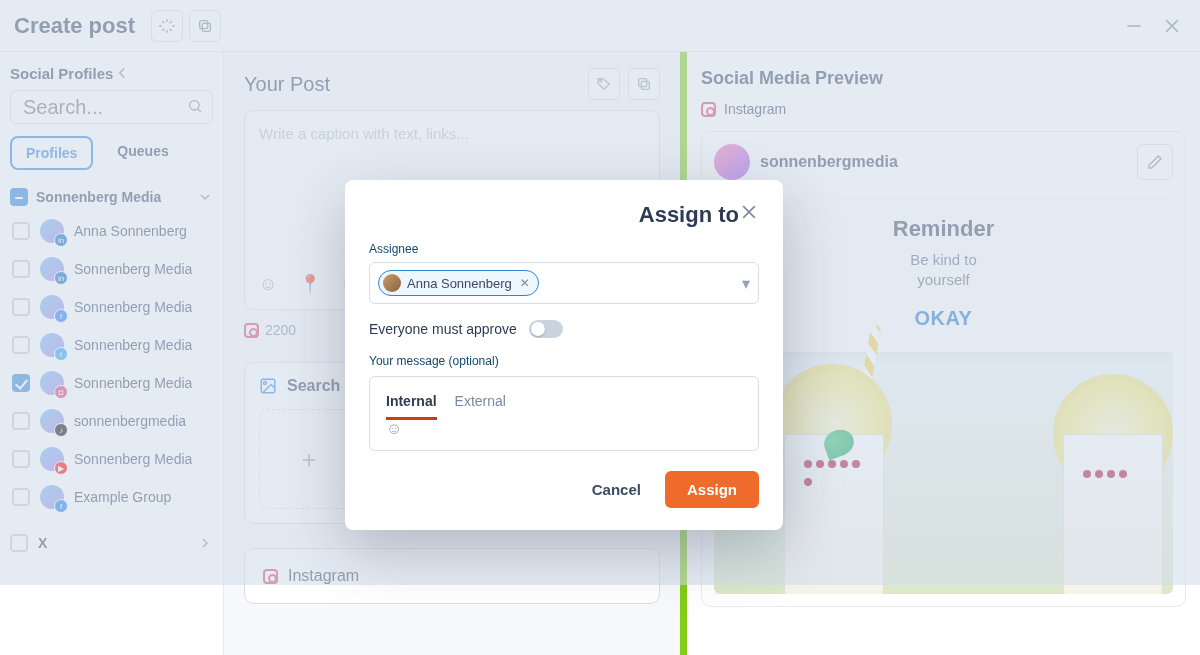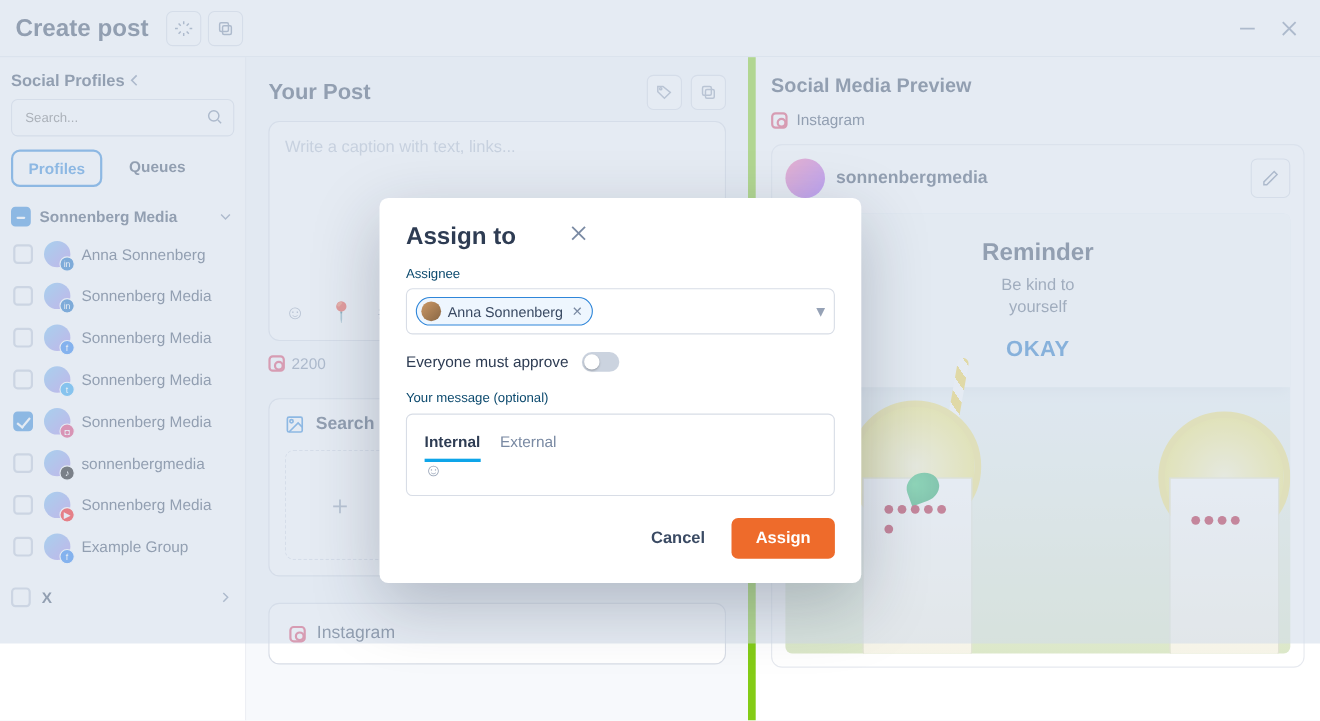--- a/index.html
+++ b/index.html
@@ -13,21 +13,21 @@
   .hdr-spacer { flex: 1; }
   .win-btn { width: 28px; height: 28px; display:flex; align-items:center; justify-content:center; color:#7a8aa3; margin-left:10px; }
 
   .body { display: flex; height: calc(655px - 52px); }
 
   
   .sidebar { width: 224px; border-right: 1px solid #e6e9ef; padding: 12px 10px; display:flex; flex-direction:column; }
   .side-head { display:flex; align-items:center; justify-content:flex-start; margin-bottom:8px; }
   .side-head-title { font-size: 15px; font-weight:600; color:#3a4a63; }
   .search-box { position:relative; margin-bottom:12px; }
-  .search-box input { width:100%; height:34px; border:1px solid #d8dde6; border-radius:6px; padding:0 34px 0 12px; font-size:12px; color:#3a4a63; }
+  .search-box input { width:100%; height:34px; border:1px solid #d8dde6; border-radius:6px; padding:0 34px 0 12px; font-size:20px; color:#3a4a63; }
   .search-box .sicon { position:absolute; right:10px; top:8px; color:#7a8aa3; }
   .tabs-row { display:flex; gap:10px; margin-bottom:14px; }
   .tab-pill { padding:7px 14px; border-radius:8px; font-size:14px; font-weight:600; color:#3a4a63; cursor:pointer; }
   .tab-pill.active { border:2px solid #2f86d9; color:#2f86d9; }
   .group-head { display:flex; align-items:center; gap:8px; margin:4px 0 6px 0; }
   .cb { width:18px; height:18px; border:2px solid #c3cbd8; border-radius:4px; background:#fff; flex:0 0 18px; }
   .cb.ind { background:#2f86d9; border-color:#2f86d9; position:relative; }
   .cb.ind::after { content:""; position:absolute; left:3px; right:3px; top:7px; height:2px; background:#fff; border-radius:1px; }
   .cb.chk { background:#2f86d9; border-color:#2f86d9; position:relative; }
   .cb.chk::after { content:""; position:absolute; left:4px; top:1px; width:5px; height:10px; border:solid #fff; border-width:0 2px 2px 0; transform:rotate(40deg); }
@@ -35,21 +35,21 @@
   .caret { color:#7a8aa3; }
   .profile-item { display:flex; align-items:center; gap:10px; padding:7px 2px; }
   .avatar { width:24px; height:24px; border-radius:50%; background:linear-gradient(135deg,#6ebff2,#a982e6); position:relative; flex:0 0 24px; }
   .avatar .badge { position:absolute; right:-4px; bottom:-4px; width:14px; height:14px; border-radius:50%; background:#fff; border:1px solid #fff; display:flex; align-items:center; justify-content:center; font-size:8px; }
   .prof-name { font-size:14px; color:#3a4a63; }
   .x-item { margin-top:18px; display:flex; align-items:center; gap:10px; }
 
   
   .main { flex:1; padding:16px 20px 0 20px; background:#f7f9fc; overflow:hidden; }
   .main-head { display:flex; align-items:center; justify-content:space-between; margin-bottom:10px; }
-  .main-title { font-size:20px; font-weight:700; color:#3a4a63; }
+  .main-title { font-size:20px; font-weight:400; color:#3a4a63; }
   .main-actions { display:flex; gap:8px; }
   .sq-btn { width:32px; height:32px; border:1px solid #d8dde6; border-radius:6px; display:flex; align-items:center; justify-content:center; color:#96a2b6; background:#fff; }
   .caption-box { border:1px solid #d8dde6; border-radius:10px; background:#fff; min-height:200px; padding:14px; display:flex; flex-direction:column; }
   .caption-ph { color:#b7c0cf; font-size:15px; }
   .cap-tools { display:flex; align-items:center; gap:22px; color:#96a2b6; margin-top:auto; padding-top:8px; font-size:18px; }
   .counter { display:flex; align-items:center; gap:6px; margin-top:12px; color:#7a8aa3; font-size:14px; }
   .ig-ico { width:15px; height:15px; border:2px solid #d46; border-radius:4px; position:relative; }
   .ig-ico::after { content:""; position:absolute; left:3px; top:3px; width:5px; height:5px; border:2px solid #d46; border-radius:50%; }
 
   .media-card { margin-top:24px; border:1px solid #d8dde6; border-radius:10px; background:#fff; padding:14px; }
@@ -81,38 +81,38 @@
   .straw { position:absolute; top:-20px; left:100px; width:10px; height:200px; background:repeating-linear-gradient(45deg,#f4d54a 0 8px,#fff 8px 16px); transform:rotate(10deg); border-radius:5px; }
   .berries { position:absolute; top:110px; left:48px; width:70px; height:24px; }
   .berries span { display:inline-block; width:8px; height:8px; background:#b01030; border-radius:50%; margin:0 2px; }
   .mint { position:absolute; top:86px; left:70px; width:30px; height:26px; background:radial-gradient(circle at 30% 30%, #3c7, #195); border-radius:50% 50% 50% 0; transform:rotate(-20deg); }
 
   
   .overlay { position:absolute; inset:0; background:rgba(210,220,235,0.58); }
 
   
   .modal { position:absolute; left:345px; top:180px; width:438px; background:#fff; border-radius:8px; box-shadow:0 20px 60px rgba(30,40,60,0.25); padding:22px 24px 22px 24px; }
-  .modal-head { display:flex; align-items:flex-start; justify-content:flex-start; margin-bottom:14px;gap:47px; }
+  .modal-head { display:flex; align-items:flex-start; justify-content:flex-end; margin-bottom:14px; }
   .modal-title { font-size:22px; font-weight:700; color:#2e3c53; }
   .modal-close { color:#7a8aa3; font-size:20px; cursor:pointer; }
   .label { font-size:12px; color:#0c4a6e; margin-bottom:6px; }
   .select-box { border:1px solid #d8dde6; border-radius:6px; padding:6px 8px; display:flex; align-items:center; min-height:42px; }
   .chip { display:inline-flex; align-items:center; gap:6px; border:1px solid #2f86d9; border-radius:999px; padding:3px 8px 3px 4px; background:#eef6fe; }
   .chip .cavatar { width:18px; height:18px; border-radius:50%; background:linear-gradient(135deg,#c96,#864); }
   .chip .cname { font-size:13px; color:#3a4a63; }
   .chip .cx { font-size:12px; color:#7a8aa3; cursor:pointer; margin-left:2px; }
   .caret-dd { margin-left:auto; color:#96a2b6; }
   .toggle-row { display:flex; align-items:center; gap:12px; margin-top:16px; }
   .toggle-label { font-size:14px; color:#2e3c53; }
   .toggle { width:34px; height:18px; background:#cbd3df; border-radius:999px; position:relative; }
   .toggle .knob { position:absolute; left:2px; top:2px; width:14px; height:14px; background:#fff; border-radius:50%; box-shadow:0 1px 2px rgba(0,0,0,0.25); }
   .msg-box { border:1px solid #d8dde6; border-radius:6px; margin-top:8px; }
   .msg-tabs { display:flex; gap:18px; padding:8px 16px 0 16px; }
   .msg-tab { font-size:14px; color:#7a8aa3; padding:8px 0; cursor:pointer; }
-  .msg-tab.active { color:#2e3c53; font-weight:600; border-bottom:3px solid #0ea5e9; }
+  .msg-tab.active { color:#2e3c53; font-weight:600; border-bottom:3px solid #c2410c; }
   .msg-body { padding:14px 16px 10px 16px; min-height:90px; color:#2e3c53; font-size:14px; }
   .msg-tools { padding:0 16px 12px 16px; color:#96a2b6; }
   .modal-actions { display:flex; justify-content:flex-end; gap:18px; margin-top:20px; }
   .btn-cancel { background:none; border:none; font-size:15px; color:#3a4a63; font-weight:600; cursor:pointer; padding:10px 6px; }
   .btn-assign { background:#ee6b2b; border:none; color:#fff; font-size:15px; font-weight:600; padding:10px 22px; border-radius:6px; cursor:pointer; }
 
   svg { display:block; }
 </style>
 </head>
 <body>

